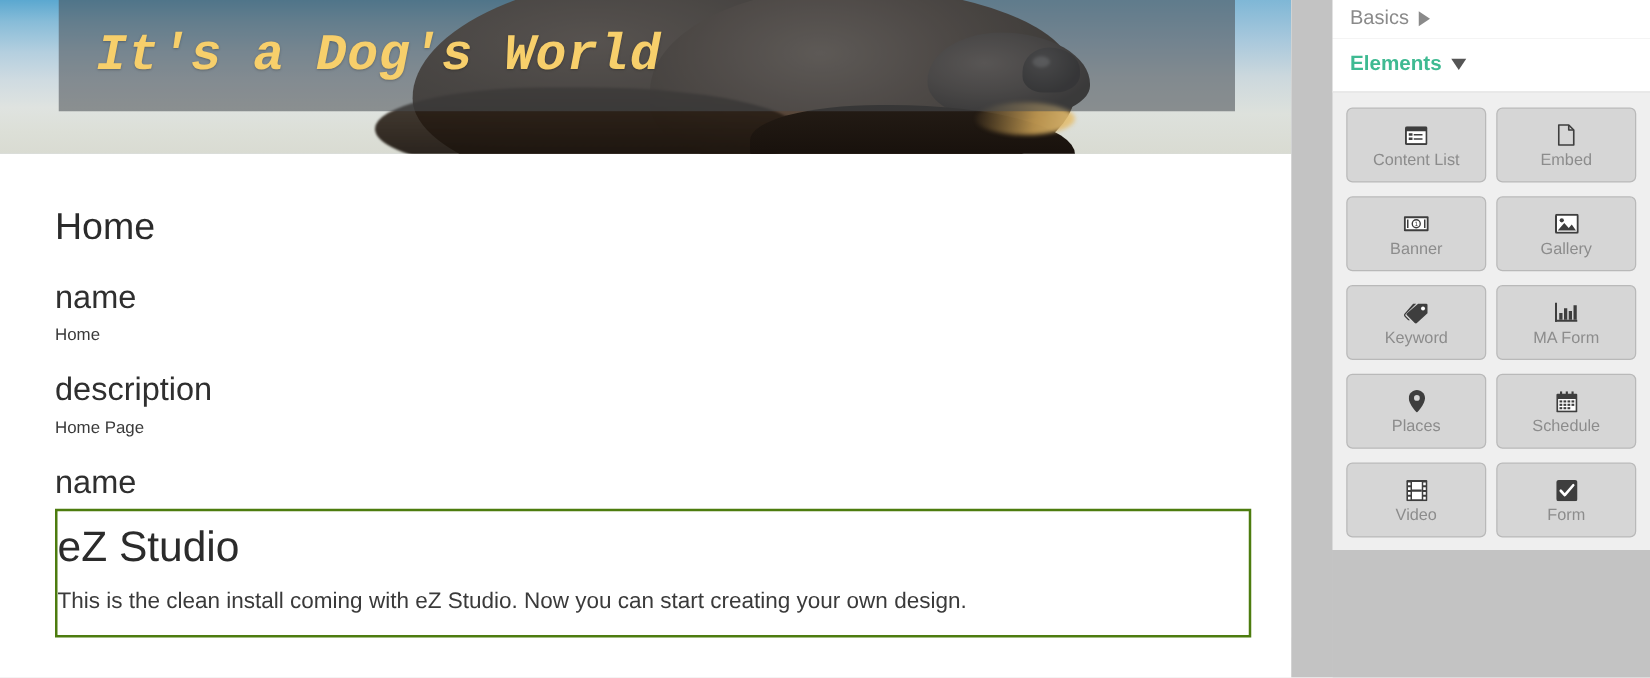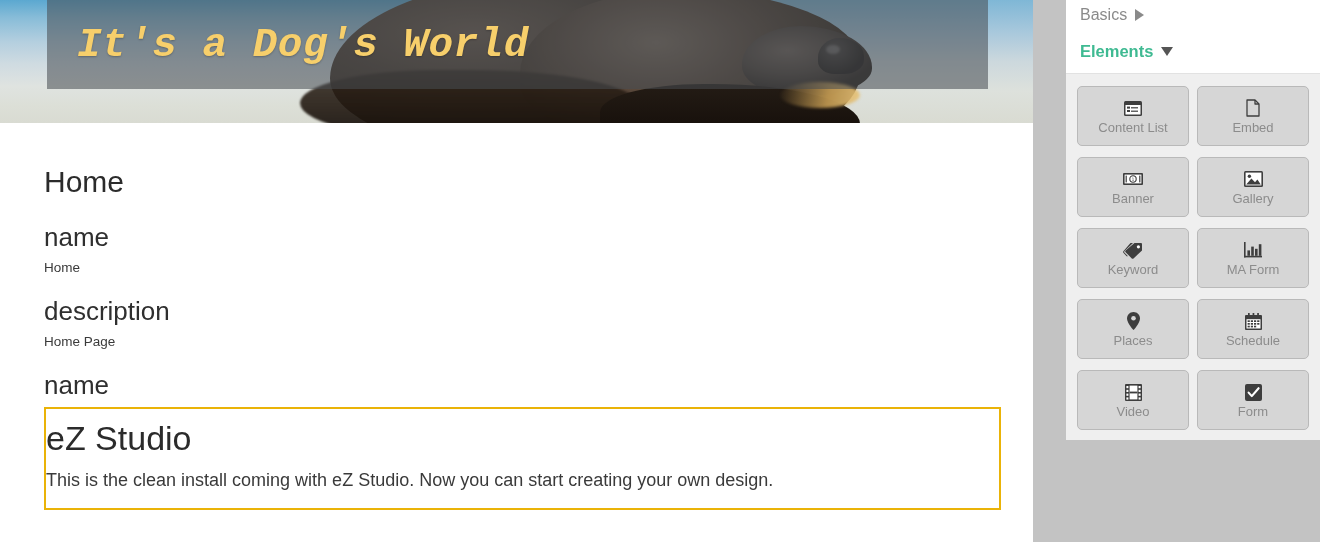--- a/index.html
+++ b/index.html
@@ -198,21 +198,21 @@
   }
   .field-value {
     margin: 0;
     font-size: 13.5px;
     color: #3a3a3a;
     line-height: 1.4;
   }
   
   #page-zone {
     margin-top: 6px;
-    border: 2px solid #eab308;
+    border: 2px solid #4d7c0f;
     background: #ffffff;
     padding: 10px 0 14px 0;
   }
   #zone-heading {
     margin: 0 0 10px 0;
     padding: 0 0 0 0;
     font-size: 34px;
     font-weight: normal;
     color: #2b2b2b;
     line-height: 1.15;

